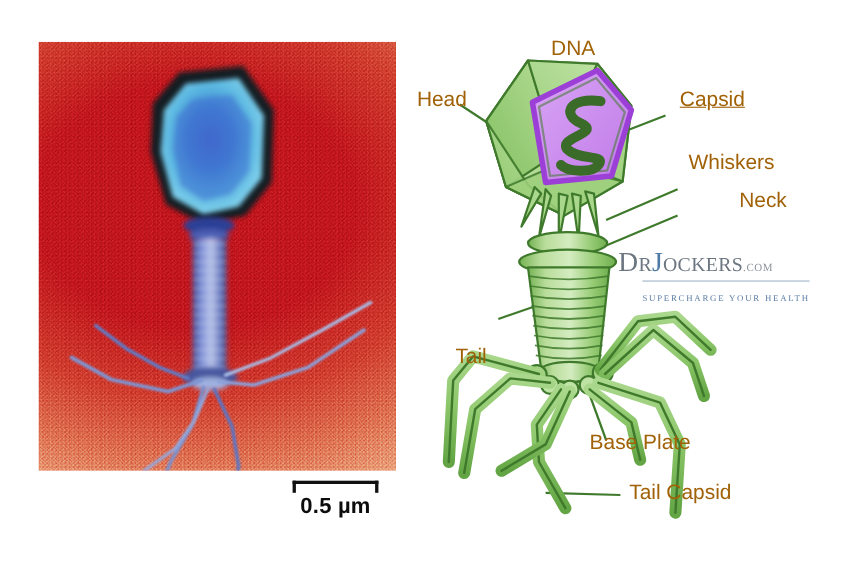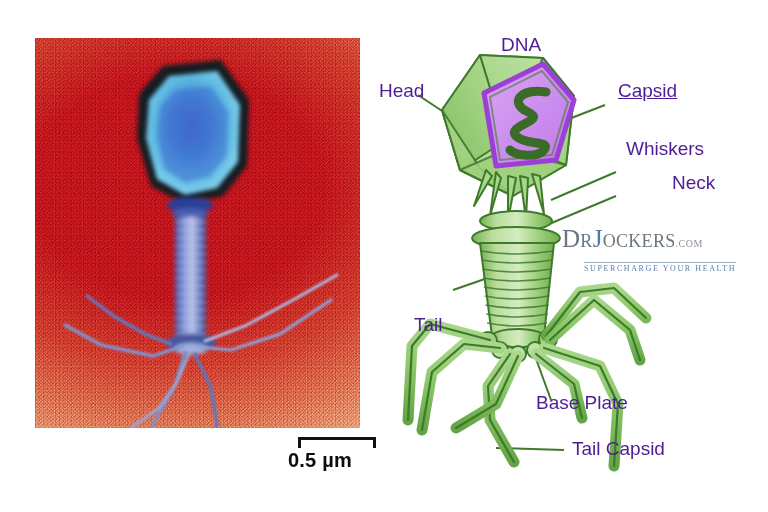--- a/index.html
+++ b/index.html
@@ -19,46 +19,46 @@
       repeating-linear-gradient(37deg, rgba(255,255,255,.55) 0 1px, rgba(0,0,0,.40) 1px 2px, rgba(255,255,255,.12) 2px 3px, rgba(0,0,0,.05) 3px 4px),
       repeating-linear-gradient(113deg, rgba(255,255,255,.45) 0 1px, rgba(0,0,0,.35) 1px 2px, rgba(255,255,255,.08) 2px 3px),
       repeating-linear-gradient(79deg, rgba(0,0,0,.28) 0 1px, rgba(255,255,255,.30) 1px 2px);
     background-size:3px 3px,4px 4px,2px 2px;}
   .mg-noise2{position:absolute;inset:-20px;opacity:.30;mix-blend-mode:soft-light;
     background-image:
       repeating-radial-gradient(circle at 20% 30%, rgba(255,255,255,.7) 0 1px, rgba(0,0,0,.4) 1px 3px),
       repeating-radial-gradient(circle at 70% 80%, rgba(0,0,0,.5) 0 1px, rgba(255,255,255,.5) 1px 3px);
     background-size:7px 7px,5px 5px;}
   #micrograph-phage{position:absolute;inset:0;}
-  .scalebar-wrap{position:absolute;left:288px;top:437px;width:98px;}
+  .scalebar-wrap{position:absolute;left:256px;top:437px;width:98px;text-align:center;}
   .scalebar-rule{position:relative;height:12px;}
   .scalebar-rule:before{content:"";position:absolute;left:10px;right:10px;top:0;height:3px;background:#111;}
   .scalebar-rule:after{content:"";position:absolute;left:10px;top:0;width:3px;height:11px;background:#111;}
   .scalebar-tick-right{position:absolute;right:10px;top:0;width:3px;height:11px;background:#111;}
   .scalebar-text{font-size:20px;font-weight:bold;color:#0c0c0c;letter-spacing:.2px;line-height:23px;
                  font-family:"Liberation Sans","DejaVu Sans",sans-serif;}
 
   
   #diagram-panel{position:absolute;left:368px;top:0;width:400px;height:512px;}
   #diagram-svg{position:absolute;left:0;top:0;}
-  .lbl{position:absolute;color:#4c1d95;font-size:19px;line-height:21px;white-space:nowrap;
+  .lbl{position:absolute;color:#a16207;font-size:19px;line-height:21px;white-space:nowrap;
        font-family:"Liberation Sans","DejaVu Sans",sans-serif;}
   .lbl.two{line-height:22px;white-space:normal;text-align:center;text-decoration:underline;}
 
   
   #brand-logo{position:absolute;left:562px;top:226px;width:200px;}
   .logo-main{font-family:"Liberation Serif","DejaVu Serif",serif;font-size:25px;color:#6c7680;
              letter-spacing:.3px;line-height:26px;white-space:nowrap;}
   .logo-main .cap{font-size:25px;}
   .logo-main .sc{font-size:18px;}
   .logo-main .j{color:#4e7aa8;}
   .logo-main .dom{font-size:10px;color:#8a949c;letter-spacing:.5px;}
   .logo-tag{font-family:"Liberation Serif","DejaVu Serif",serif;font-size:8px;color:#5d7ea6;
             letter-spacing:1.6px;white-space:nowrap;margin-left:22px;margin-top:-2px;
-            border-top:1px solid #9fb3c8;padding-top:1px;display:inline-block;}
+            border-top:1px solid #9fb3c8;padding-top:11px;display:inline-block;}
 </style>
 </head>
 <body>
 
 <div id="stage">
 
   <div id="micrograph-panel">
     <div class="mg-bg"></div>
     <div class="mg-noise"></div>
     <div class="mg-noise2"></div>

